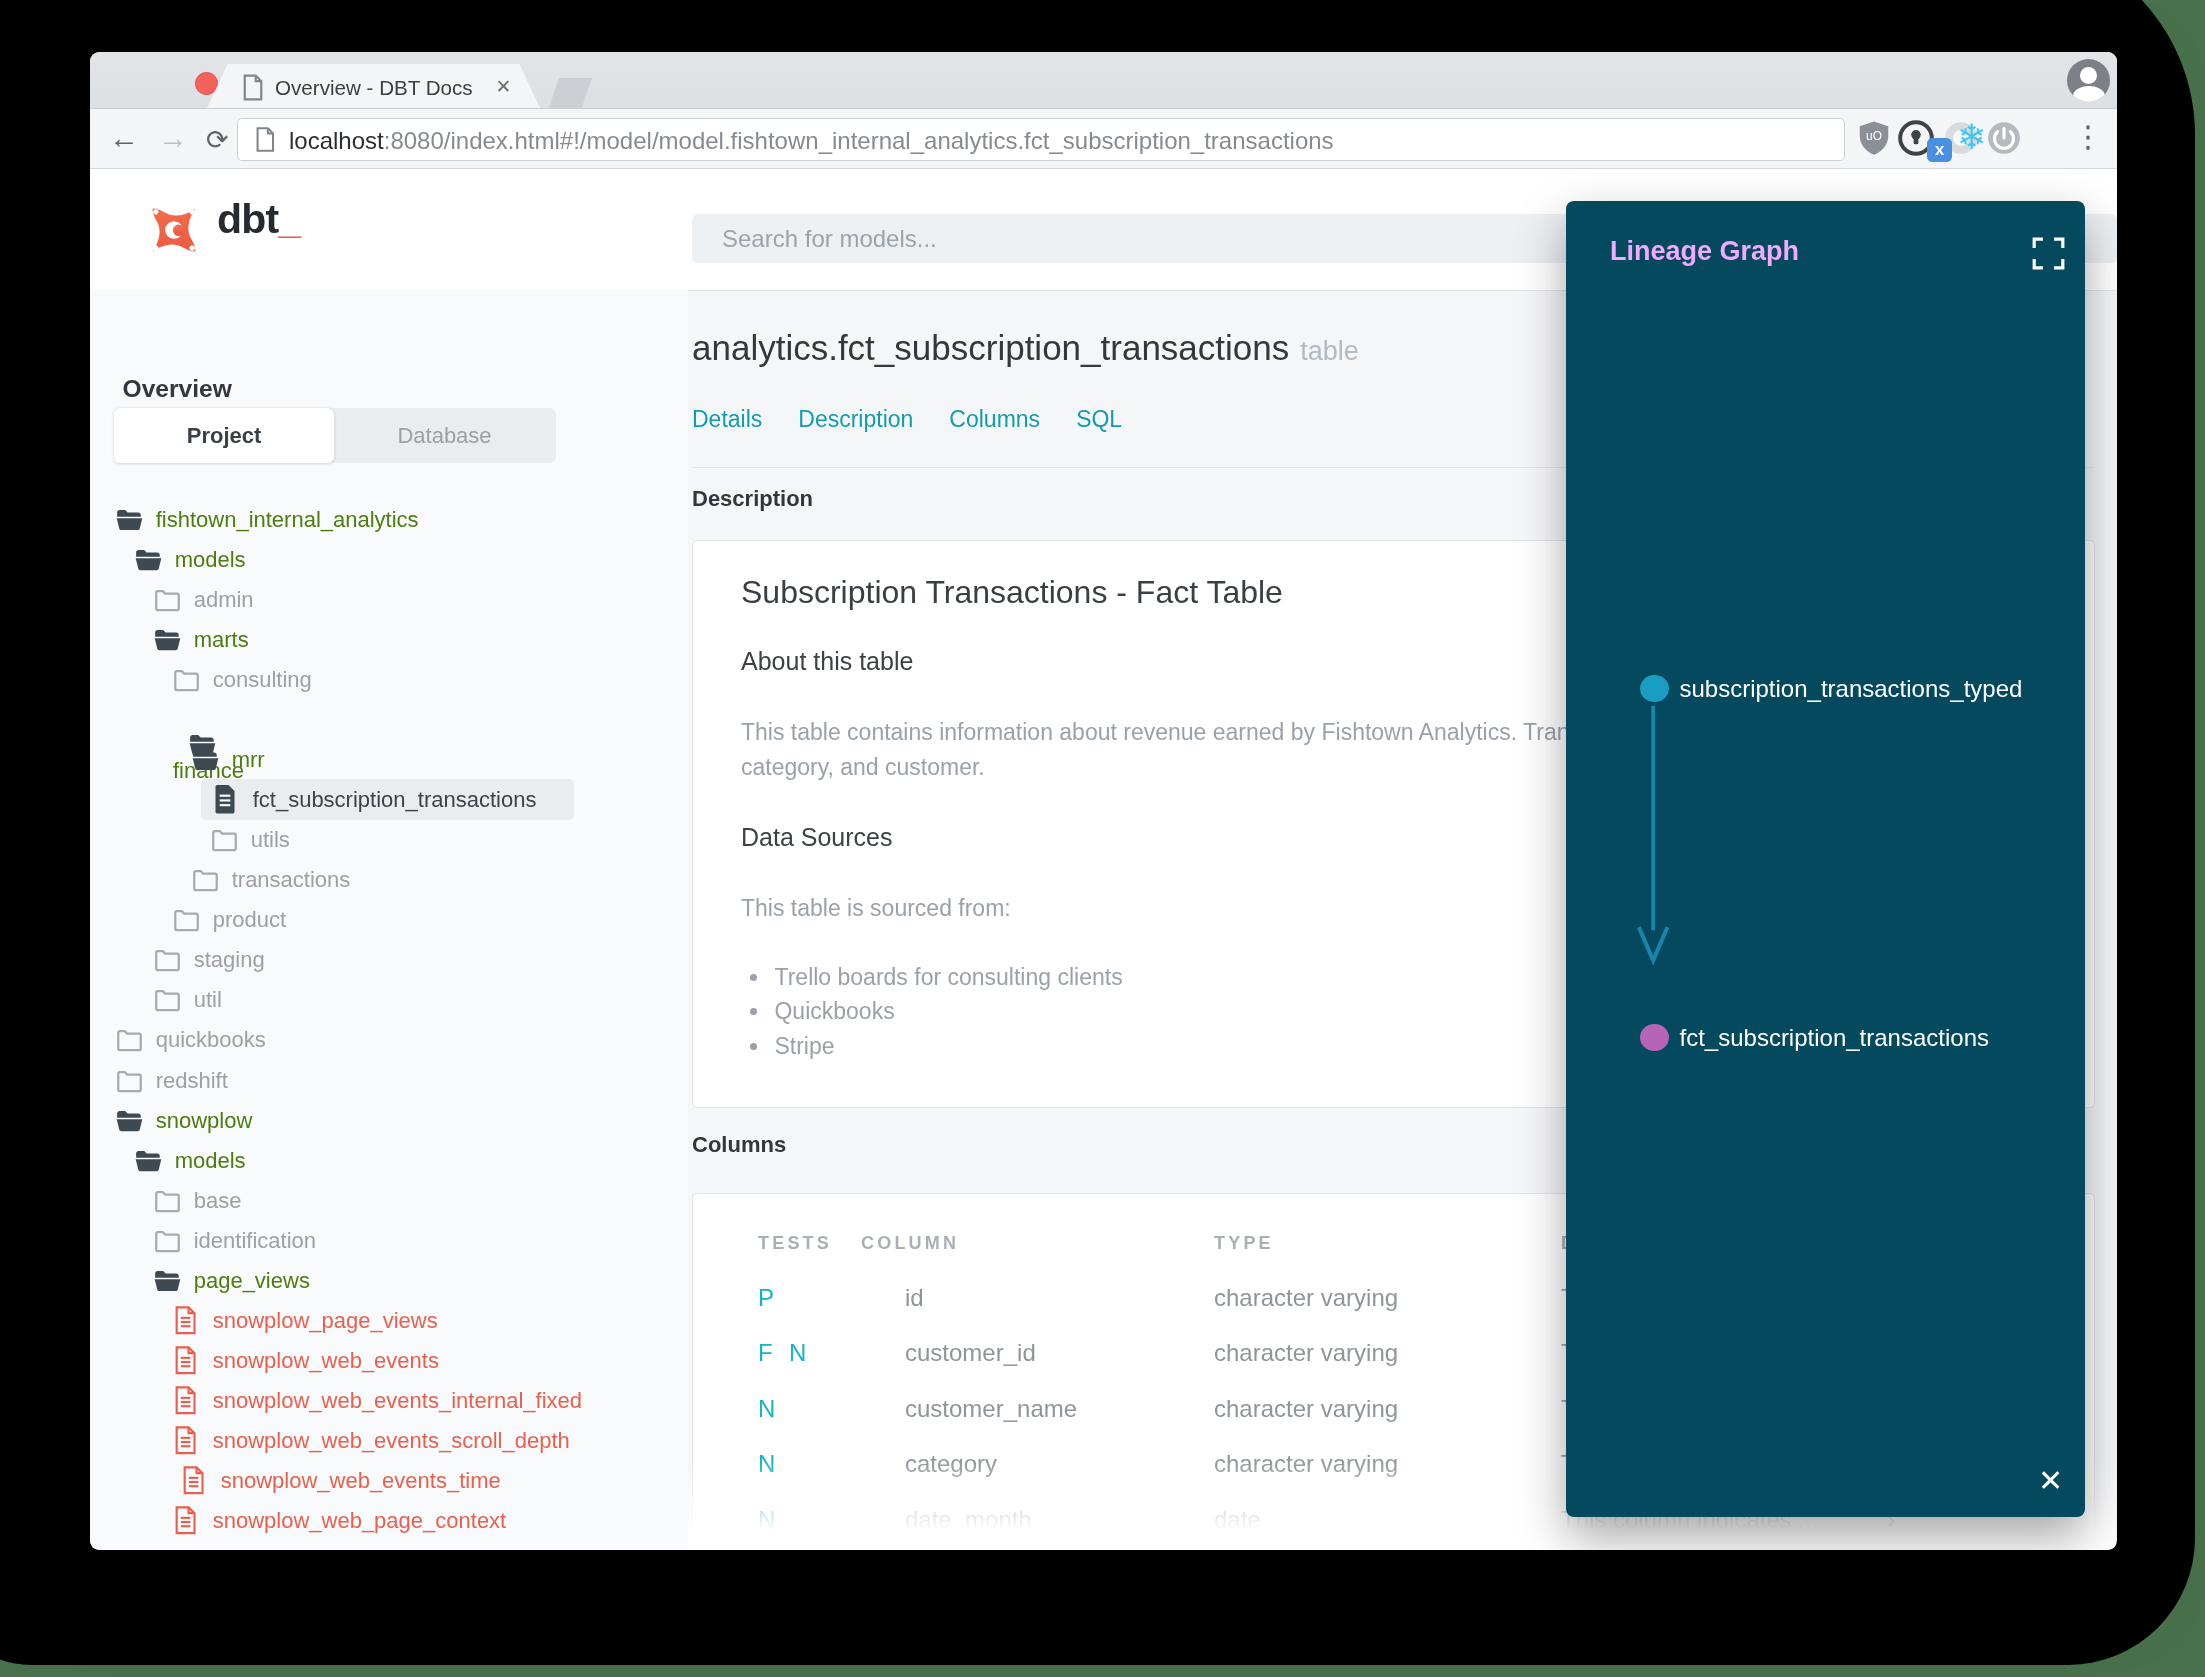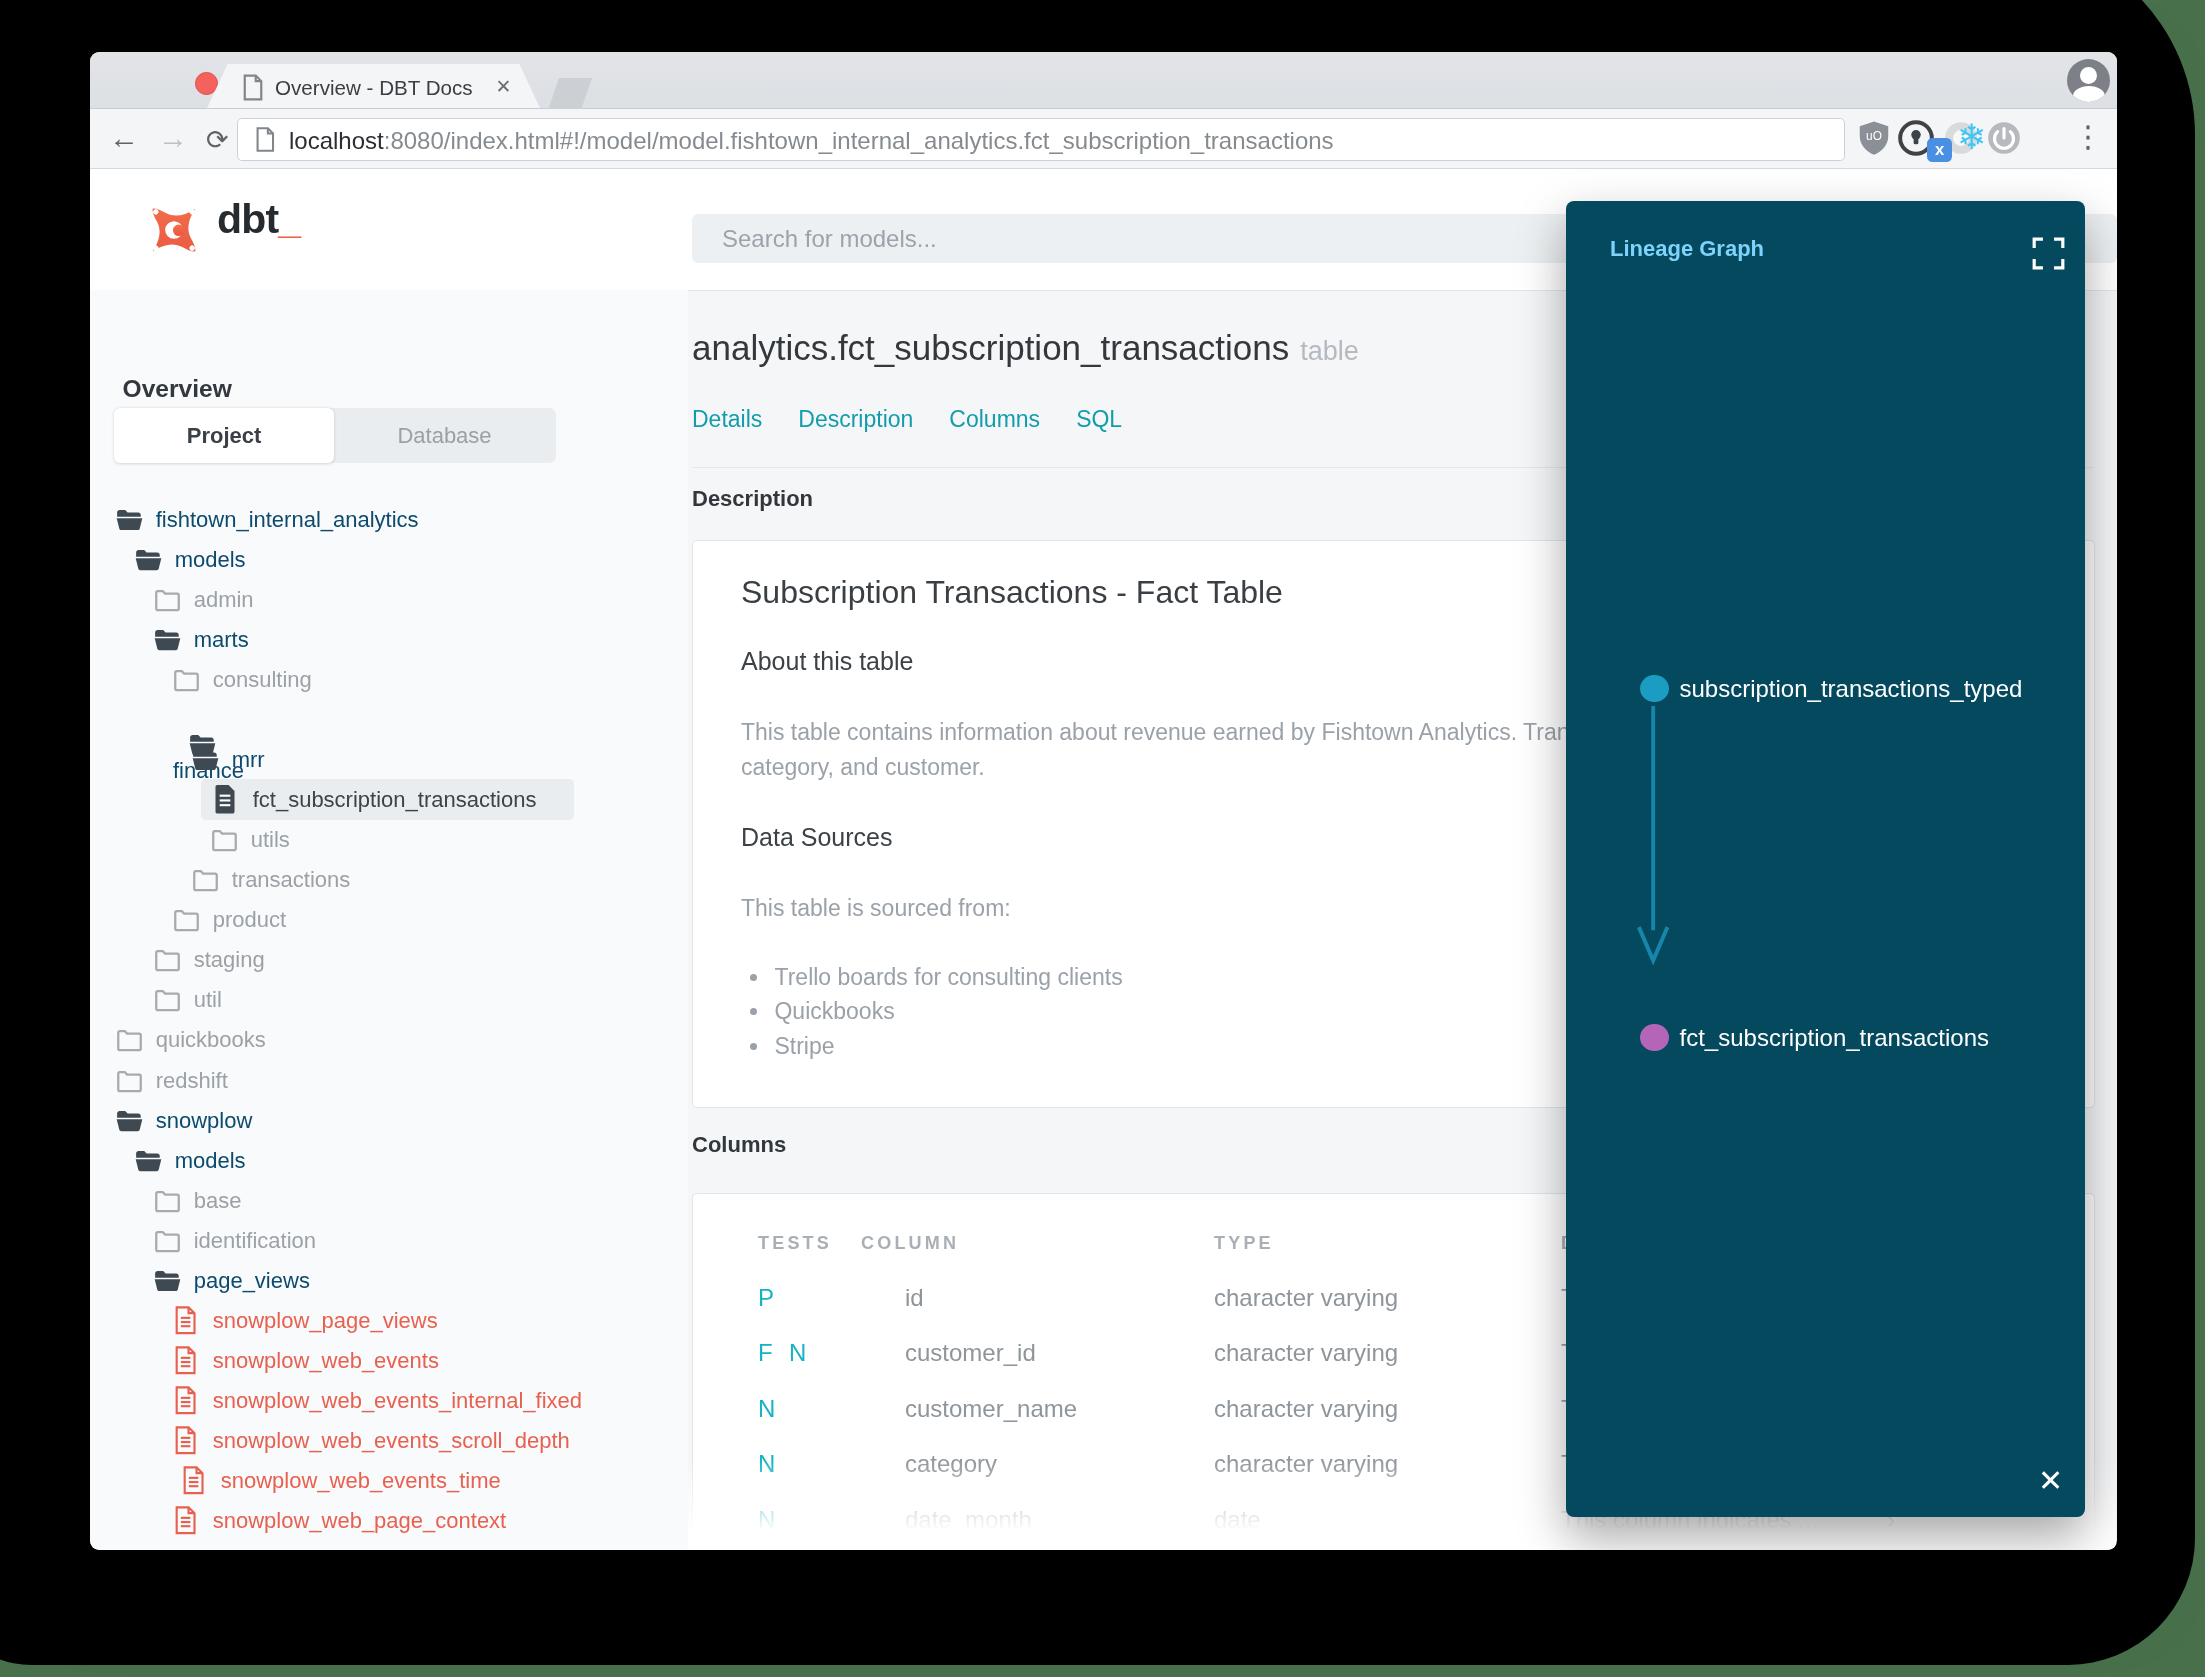--- a/index.html
+++ b/index.html
@@ -63,21 +63,21 @@
   .sb-head{position:absolute;left:32.5px;top:86px;font-size:24.6px;font-weight:bold;color:#32383e;}
   .segmented{position:absolute;left:24px;top:146px;width:442px;height:55px;background:#e9edf0;
     border-radius:7.1px;}
   .seg{position:absolute;top:0;height:55px;line-height:55px;text-align:center;font-size:22px;}
   .seg.active{left:0;width:220px;background:#fff;border-radius:6.3px;color:#3a4046;font-weight:bold;
     box-shadow:0 0.8px 3.2px rgba(0,0,0,.15);}
   .seg.inactive{left:220px;width:221px;color:#9aa0a6;}
   .tree-item{position:absolute;height:41px;display:flex;align-items:center;white-space:nowrap;cursor:pointer;}
   .tree-item .ticon{width:27px;height:27px;margin-right:12.7px;flex:none;display:flex;align-items:center;}
   .tree-item .tlabel{font-size:22px;}
-  .tree-item.open .tlabel{color:#0c4a6e;}
+  .tree-item.open .tlabel{color:#4d7c0f;}
   .tree-item.muted .tlabel{color:#9ba1a7;}
   .tree-item.red .tlabel{color:#e8604f;}
   .tree-item.selected{background:#eaedef;border-radius:4.8px;width:361px;padding-left:12px;}
   .tree-item.selected .tlabel{color:#3c434a;}
   
   .main-title{position:absolute;left:602px;top:276px;font-size:35px;color:#33383d;}
   .main-title .badge{font-size:27px;color:#b3bac0;margin-left:11px;}
   .navtabs{position:absolute;left:602px;top:354px;display:flex;gap:36px;}
   .navtabs .ntab{font-size:23px;color:#139dac;cursor:pointer;}
   .hr{position:absolute;left:602px;top:415px;width:1401px;height:0.8px;background:#e5e8ea;}
@@ -95,21 +95,21 @@
   .c-tests{position:absolute;left:65px;font-size:24px;color:#16b3c4;letter-spacing:4.8px;}
   .c-col{position:absolute;left:168px;font-size:24px;color:#8e959b;margin-left:44px;}
   .c-type{position:absolute;left:521px;font-size:24px;color:#8e959b;}
   .c-desc{position:absolute;left:868px;font-size:24px;color:#9aa0a6;white-space:nowrap;max-width:309px;overflow:hidden;}
   .c-chev{position:absolute;left:1193px;font-size:28.5px;color:#9aa0a6;top:-3.2px;}
   .fade{position:absolute;left:598px;bottom:0;width:1428px;height:91px;z-index:40;
     background:linear-gradient(rgba(255,255,255,0),#ffffff 80%);}
   
   .lineage{position:absolute;left:1476px;top:149px;width:519px;height:1316px;background:#05495e;
     border-radius:8px;z-index:60;box-shadow:0 20px 48px rgba(0,0,0,.35);}
-  .lg-title{position:absolute;left:44px;top:35px;font-size:22px;font-weight:bold;color:#7dd3fc;}
+  .lg-title{position:absolute;left:44px;top:35px;font-size:27px;font-weight:bold;color:#f0abfc;}
   .lg-expand{position:absolute;left:465px;top:35px;width:35px;height:35px;cursor:pointer;}
   .lg-node{position:absolute;left:74px;display:flex;align-items:center;height:35px;cursor:pointer;}
   .lg-dot{width:28.5px;height:27px;border-radius:50%;margin-right:11px;flex:none;}
   .lg-label{font-size:24px;color:#fff;white-space:nowrap;}
   .lg-close{position:absolute;left:472px;top:1262px;font-size:30px;color:#fff;cursor:pointer;}
   .lg-arrow{position:absolute;left:0;top:0;pointer-events:none;}
 </style>
 </head>
 <body>
 

